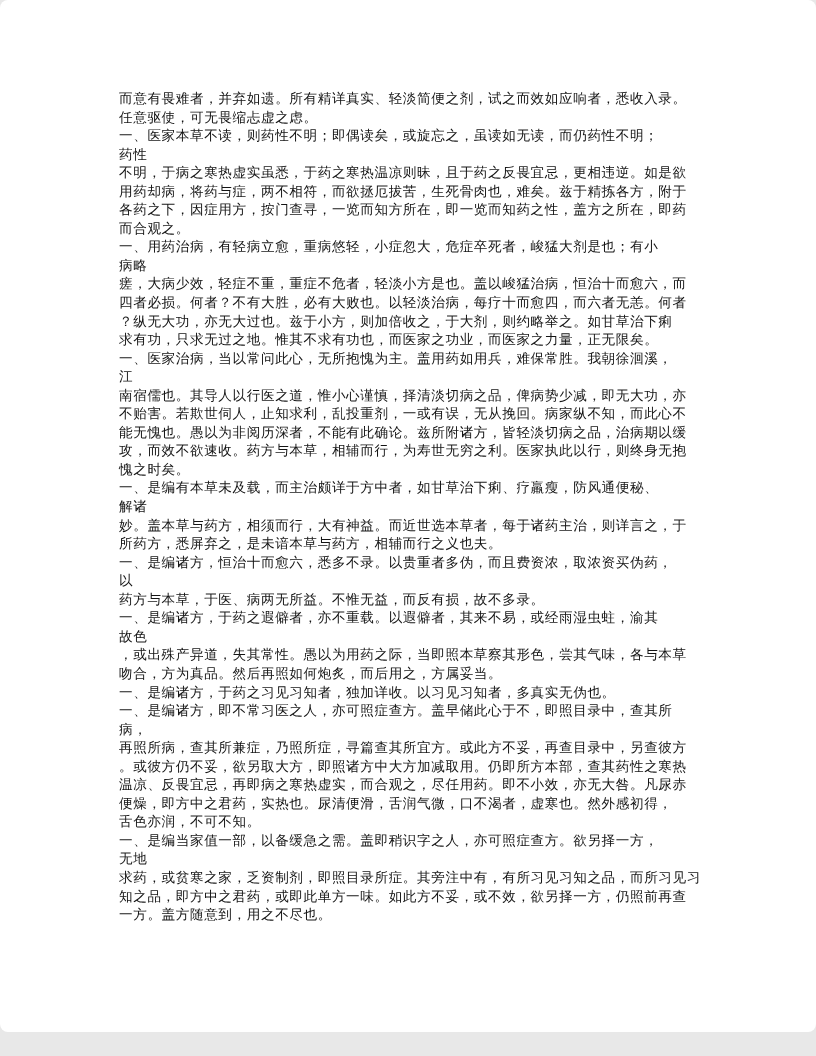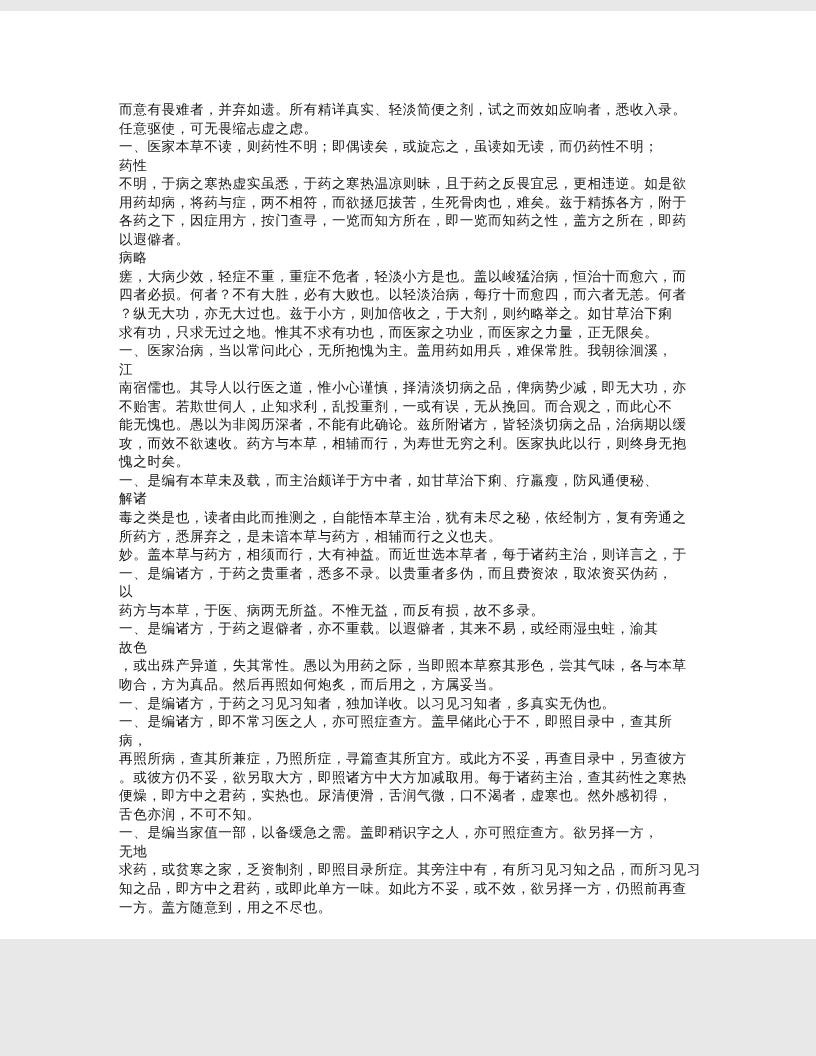--- a/index.html
+++ b/index.html
@@ -3,25 +3,26 @@
 <meta charset="utf-8">
 <style>
   html, body {
     margin: 0;
     padding: 0;
     background: #e8e8e8;
   }
   .page {
     position: relative;
     width: 816px;
-    height: 928px;
-    margin: 11px auto;
+    height: 1032px;
+    margin: 0 auto;
     background: #ffffff;
     overflow: hidden;
     font-family: "Liberation Serif", "DejaVu Serif", serif;
+    border-radius: 8px;
   }
   .text-block {
     position: absolute;
     top: 90px;
     left: 119px;
     width: 578px;
     color: #141414;
   }
   .text-line {
     font-size: 13.6px;
@@ -36,50 +37,51 @@
 
 <div class="page">
   <div class="text-block">
       <div class="text-line">而意有畏难者，并弃如遗。所有精详真实、轻淡简便之剂，试之而效如应响者，悉收入录。</div>
       <div class="text-line">任意驱使，可无畏缩忐虚之虑。</div>
       <div class="text-line">一、医家本草不读，则药性不明；即偶读矣，或旋忘之，虽读如无读，而仍药性不明；</div>
       <div class="text-line">药性</div>
       <div class="text-line">不明，于病之寒热虚实虽悉，于药之寒热温凉则昧，且于药之反畏宜忌，更相违逆。如是欲</div>
       <div class="text-line">用药却病，将药与症，两不相符，而欲拯厄拔苦，生死骨肉也，难矣。兹于精拣各方，附于</div>
       <div class="text-line">各药之下，因症用方，按门查寻，一览而知方所在，即一览而知药之性，盖方之所在，即药</div>
-      <div class="text-line">以遐僻者。</div>
+      <div class="text-line">而合观之。</div>
+      <div class="text-line">一、用药治病，有轻病立愈，重病悠轻，小症忽大，危症卒死者，峻猛大剂是也；有小</div>
       <div class="text-line">病略</div>
       <div class="text-line">瘥，大病少效，轻症不重，重症不危者，轻淡小方是也。盖以峻猛治病，恒治十而愈六，而</div>
       <div class="text-line">四者必损。何者？不有大胜，必有大败也。以轻淡治病，每疗十而愈四，而六者无恙。何者</div>
       <div class="text-line">？纵无大功，亦无大过也。兹于小方，则加倍收之，于大剂，则约略举之。如甘草治下痢</div>
       <div class="text-line">求有功，只求无过之地。惟其不求有功也，而医家之功业，而医家之力量，正无限矣。</div>
       <div class="text-line">一、医家治病，当以常问此心，无所抱愧为主。盖用药如用兵，难保常胜。我朝徐洄溪，</div>
       <div class="text-line">江</div>
       <div class="text-line">南宿儒也。其导人以行医之道，惟小心谨慎，择清淡切病之品，俾病势少减，即无大功，亦</div>
-      <div class="text-line">不贻害。若欺世伺人，止知求利，乱投重剂，一或有误，无从挽回。而合观之，而此心不</div>
+      <div class="text-line">不贻害。若欺世伺人，止知求利，乱投重剂，一或有误，无从挽回。病家纵不知，而此心不</div>
       <div class="text-line">能无愧也。愚以为非阅历深者，不能有此确论。兹所附诸方，皆轻淡切病之品，治病期以缓</div>
       <div class="text-line">攻，而效不欲速收。药方与本草，相辅而行，为寿世无穷之利。医家执此以行，则终身无抱</div>
       <div class="text-line">愧之时矣。</div>
       <div class="text-line">一、是编有本草未及载，而主治颇详于方中者，如甘草治下痢、疗羸瘦，防风通便秘、</div>
       <div class="text-line">解诸</div>
-      <div class="text-line">毒之类是也，读者由此而推测之，自能悟本草主治，犹有未尽之秘，依经制方，复有旁通之</div>
+      <div class="text-line">妙。盖本草与药方，相须而行，大有神益。而近世选本草者，每于诸药主治，则详言之，于</div>
       <div class="text-line">所药方，悉屏弃之，是未谙本草与药方，相辅而行之义也夫。</div>
-      <div class="text-line">妙。盖本草与药方，相须而行，大有神益。而近世选本草者，每于诸药主治，则详言之，于</div>
-      <div class="text-line">一、是编诸方，于药之贵重者，悉多不录。以贵重者多伪，而且费资浓，取浓资买伪药，</div>
+      <div class="text-line">一、是编诸方，恒治十而愈六，悉多不录。以贵重者多伪，而且费资浓，取浓资买伪药，</div>
       <div class="text-line">以</div>
       <div class="text-line">药方与本草，于医、病两无所益。不惟无益，而反有损，故不多录。</div>
       <div class="text-line">一、是编诸方，于药之遐僻者，亦不重载。以遐僻者，其来不易，或经雨湿虫蛀，渝其</div>
       <div class="text-line">故色</div>
       <div class="text-line">，或出殊产异道，失其常性。愚以为用药之际，当即照本草察其形色，尝其气味，各与本草</div>
       <div class="text-line">吻合，方为真品。然后再照如何炮炙，而后用之，方属妥当。</div>
       <div class="text-line">一、是编诸方，于药之习见习知者，独加详收。以习见习知者，多真实无伪也。</div>
       <div class="text-line">一、是编诸方，即不常习医之人，亦可照症查方。盖早储此心于不，即照目录中，查其所</div>
       <div class="text-line">病，</div>
       <div class="text-line">再照所病，查其所兼症，乃照所症，寻篇查其所宜方。或此方不妥，再查目录中，另查彼方</div>
-      <div class="text-line">。或彼方仍不妥，欲另取大方，即照诸方中大方加减取用。每于诸药主治，查其药性之寒热</div>
+      <div class="text-line">。或彼方仍不妥，欲另取大方，即照诸方中大方加减取用。仍即所方本部，查其药性之寒热</div>
+      <div class="text-line">温凉、反畏宜忌，再即病之寒热虚实，而合观之，尽任用药。即不小效，亦无大咎。凡尿赤</div>
       <div class="text-line">便燥，即方中之君药，实热也。尿清便滑，舌润气微，口不渴者，虚寒也。然外感初得，</div>
       <div class="text-line">舌色亦润，不可不知。</div>
       <div class="text-line">一、是编当家值一部，以备缓急之需。盖即稍识字之人，亦可照症查方。欲另择一方，</div>
       <div class="text-line">无地</div>
       <div class="text-line">求药，或贫寒之家，乏资制剂，即照目录所症。其旁注中有，有所习见习知之品，而所习见习</div>
       <div class="text-line">知之品，即方中之君药，或即此单方一味。如此方不妥，或不效，欲另择一方，仍照前再查</div>
       <div class="text-line">一方。盖方随意到，用之不尽也。</div>
     </div>
 </div>
 

